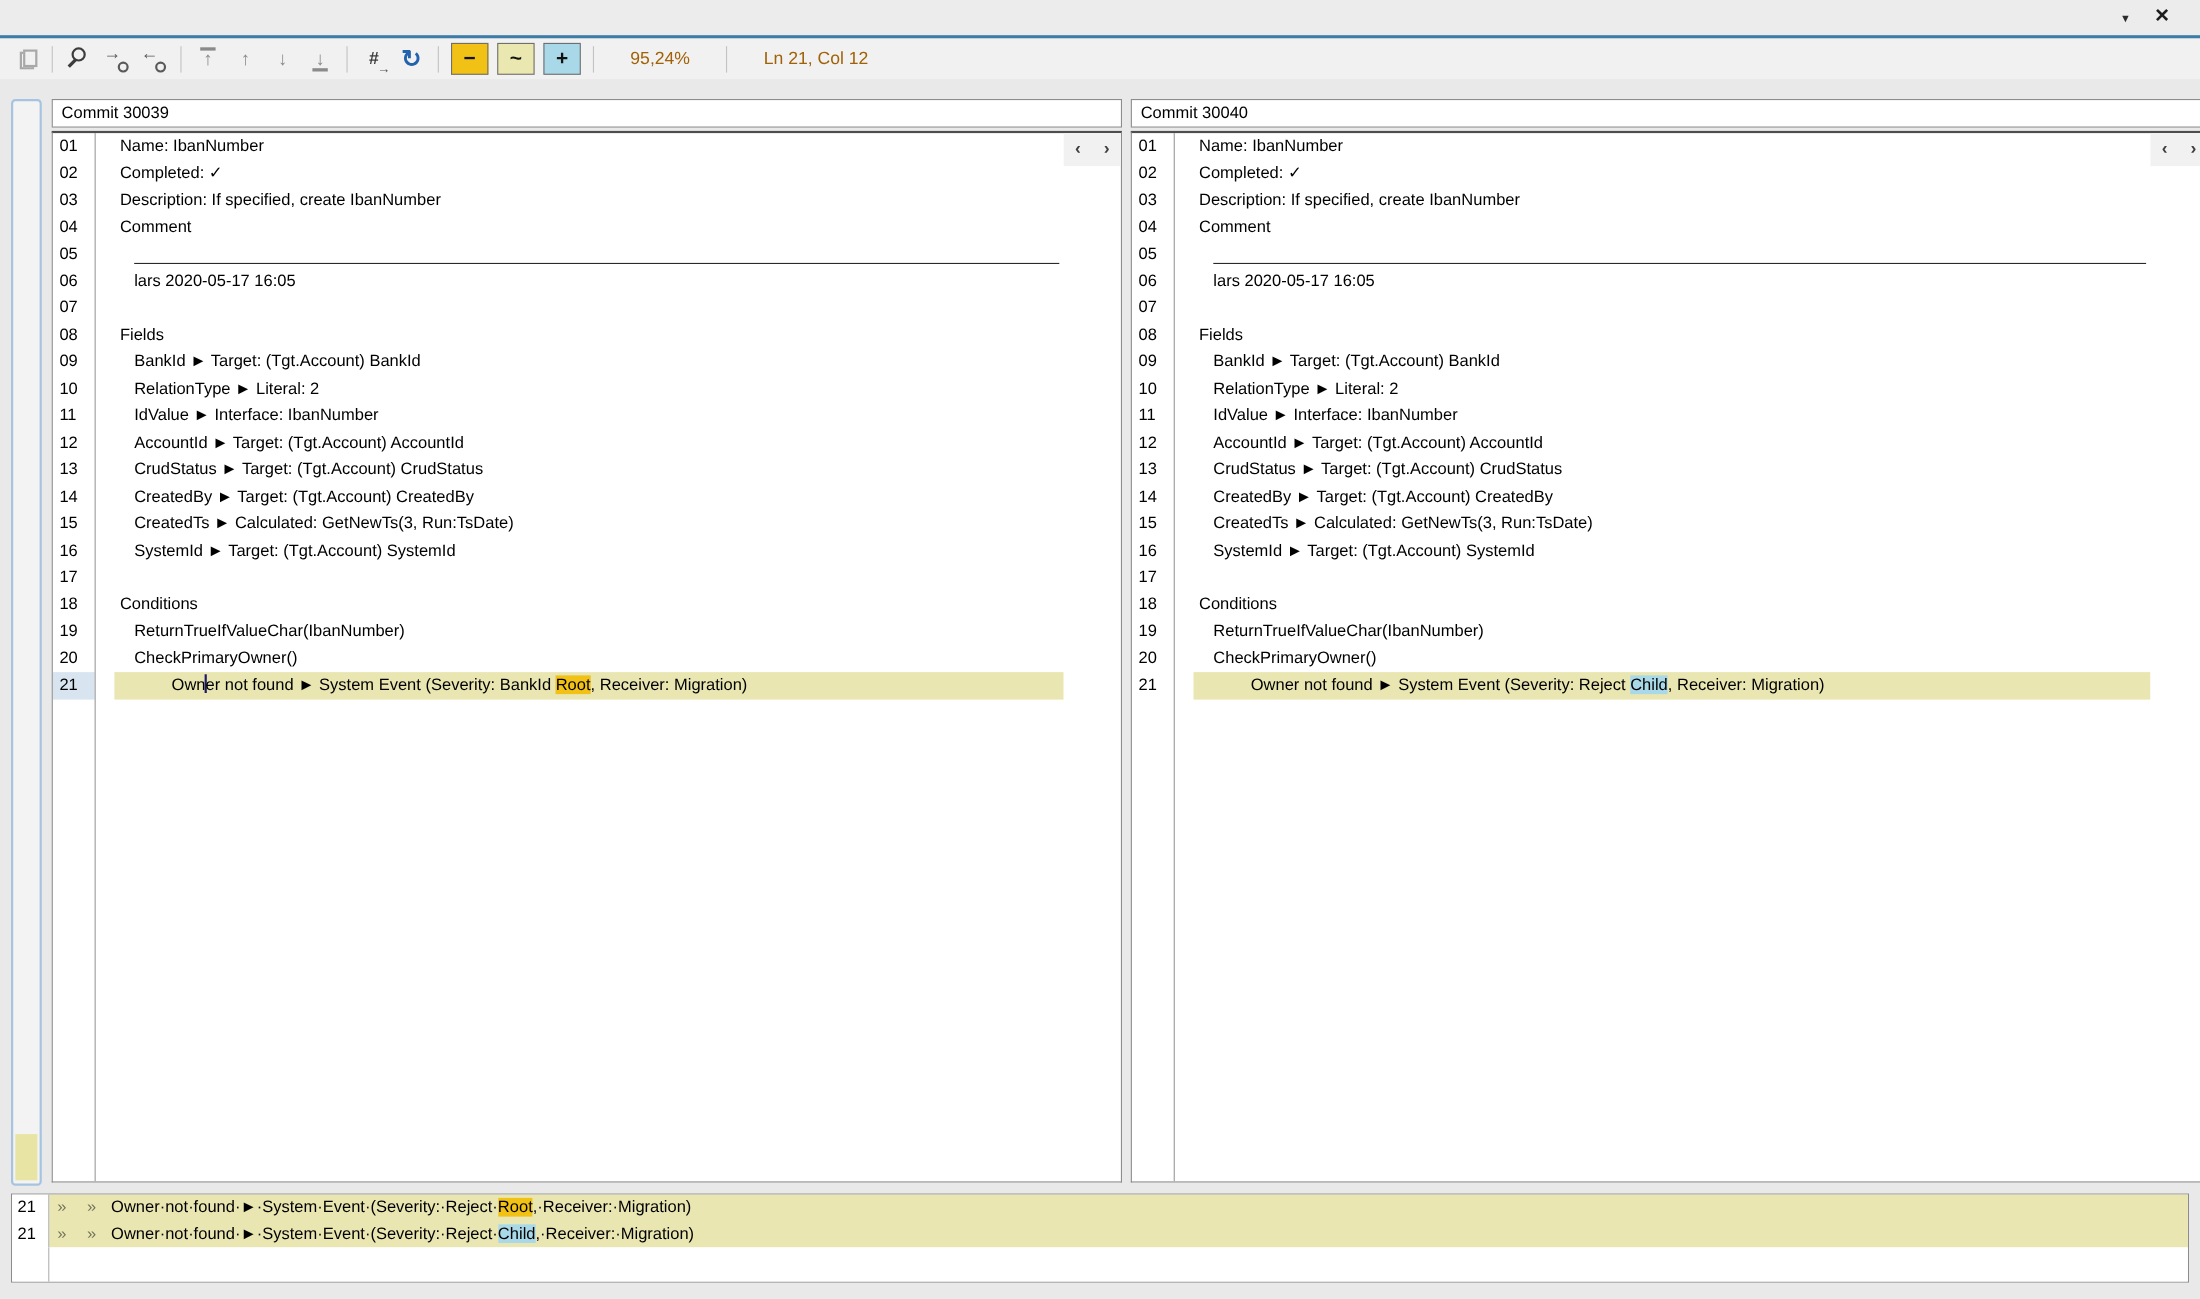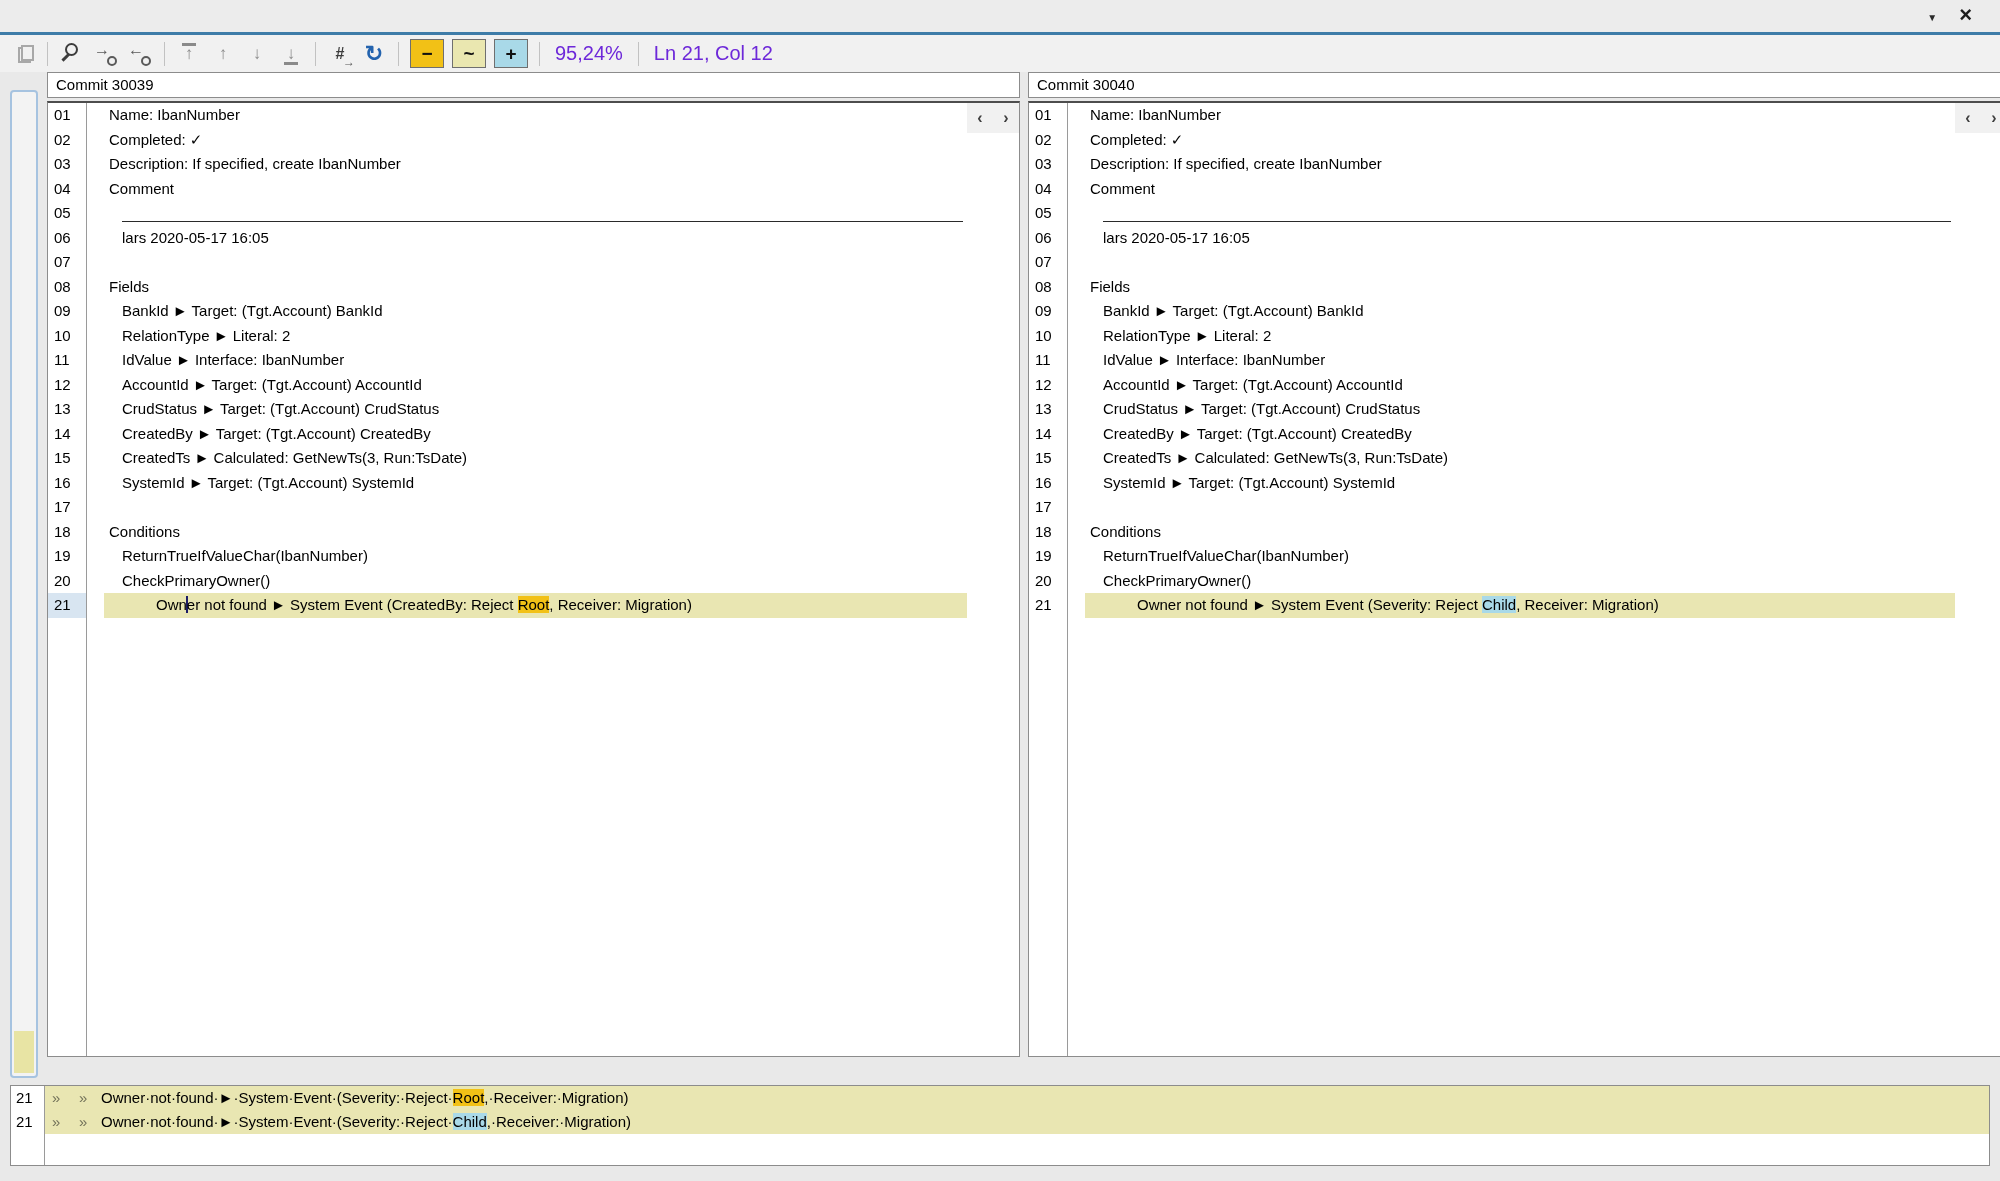--- a/index.html
+++ b/index.html
@@ -33,26 +33,26 @@
   .icon-next::before{content:"↓"}
   .icon-last::before{content:"↓"}
   .icon-last::after{content:"";position:absolute;bottom:3px;left:7px;right:7px;height:3px;background:#8a8a8a}
   .icon-goto::before{content:"#";color:#3c3c3c;font-size:16px}
   .icon-goto::after{content:"→";position:absolute;right:-1px;bottom:-1px;font-size:12px;color:#555}
   .icon-refresh::before{content:"↻";color:#2363ae;font-size:22px;font-weight:bold}
   .diffbtn{width:34px;height:29px;border:1px solid #6f6f6f;display:flex;align-items:center;justify-content:center;font-size:19px;font-weight:bold;color:#111;margin:0 4px;box-sizing:border-box}
   .btn-del{background:#f2c116}
   .btn-chg{background:#eae7b0}
   .btn-add{background:#a9d9e8}
-  .tbtext{color:#6d28d9;font-size:20px;margin:0 8px;white-space:nowrap}
+  .tbtext{color:#a16207;font-size:16px;margin:0 26px;white-space:nowrap}
   
   #main{position:absolute;left:0;top:72px;width:100%;height:1011px}
   #overview{position:absolute;left:10px;top:18px;width:28px;height:988px;background:#f3f3f3;border:2px solid #a6c3e0;border-radius:4px;box-sizing:border-box}
   #overview-marker{position:absolute;left:2px;right:2px;bottom:3px;height:42px;background:#e8e4a4}
-  .pane{position:absolute;top:0}
+  .pane{position:absolute;top:18px}
   #pane-left{left:47px;width:973px}
   #pane-right{left:1028px;width:980px}
   .pane-header{height:24px;line-height:23px;border:1px solid #8c8c8c;background:#fff;padding-left:8px;font-size:15px;box-sizing:content-box}
   .pane-body{margin-top:3px;border:1px solid #8c8c8c;border-top:2px solid #4d4d4d;background:#fff;height:953px;display:flex;flex-direction:row}
   .rows{flex:1;position:relative;overflow:hidden}
   .rows::before{content:"";position:absolute;left:38px;top:0;bottom:0;width:1px;background:#9a9a9a}
   .row{display:flex;height:24.5px;line-height:24.5px;font-size:15px}
   .gut{width:38px;flex:none;padding-left:6px;box-sizing:border-box}
   .cnt{flex:1;white-space:pre;position:relative;padding-left:5px;margin-left:18px}
   .row.i1 .cnt{padding-left:18px}
@@ -197,21 +197,21 @@
           <div class="row i1">
             <div class="gut">19</div>
             <div class="cnt"><span>ReturnTrueIfValueChar(IbanNumber)</span></div>
           </div>
           <div class="row i1">
             <div class="gut">20</div>
             <div class="cnt"><span>CheckPrimaryOwner()</span></div>
           </div>
           <div class="row i2 sel gutsel">
             <div class="gut">21</div>
-            <div class="cnt"><span>Own</span><span class="caret"></span><span>er not found ► System Event (CreatedBy: Reject </span><span class="hl-gold">Root</span><span>, Receiver: Migration)</span></div>
+            <div class="cnt"><span>Own</span><span class="caret"></span><span>er not found ► System Event (Severity: BankId </span><span class="hl-gold">Root</span><span>, Receiver: Migration)</span></div>
           </div>
         </div>
       <div class="hscroll">
         <span class="sb-btn sb-left"></span>
         <span class="sb-track">
           <span class="sb-thumb"></span>
         </span>
         <span class="sb-btn sb-right"></span>
       </div>
     </div>

